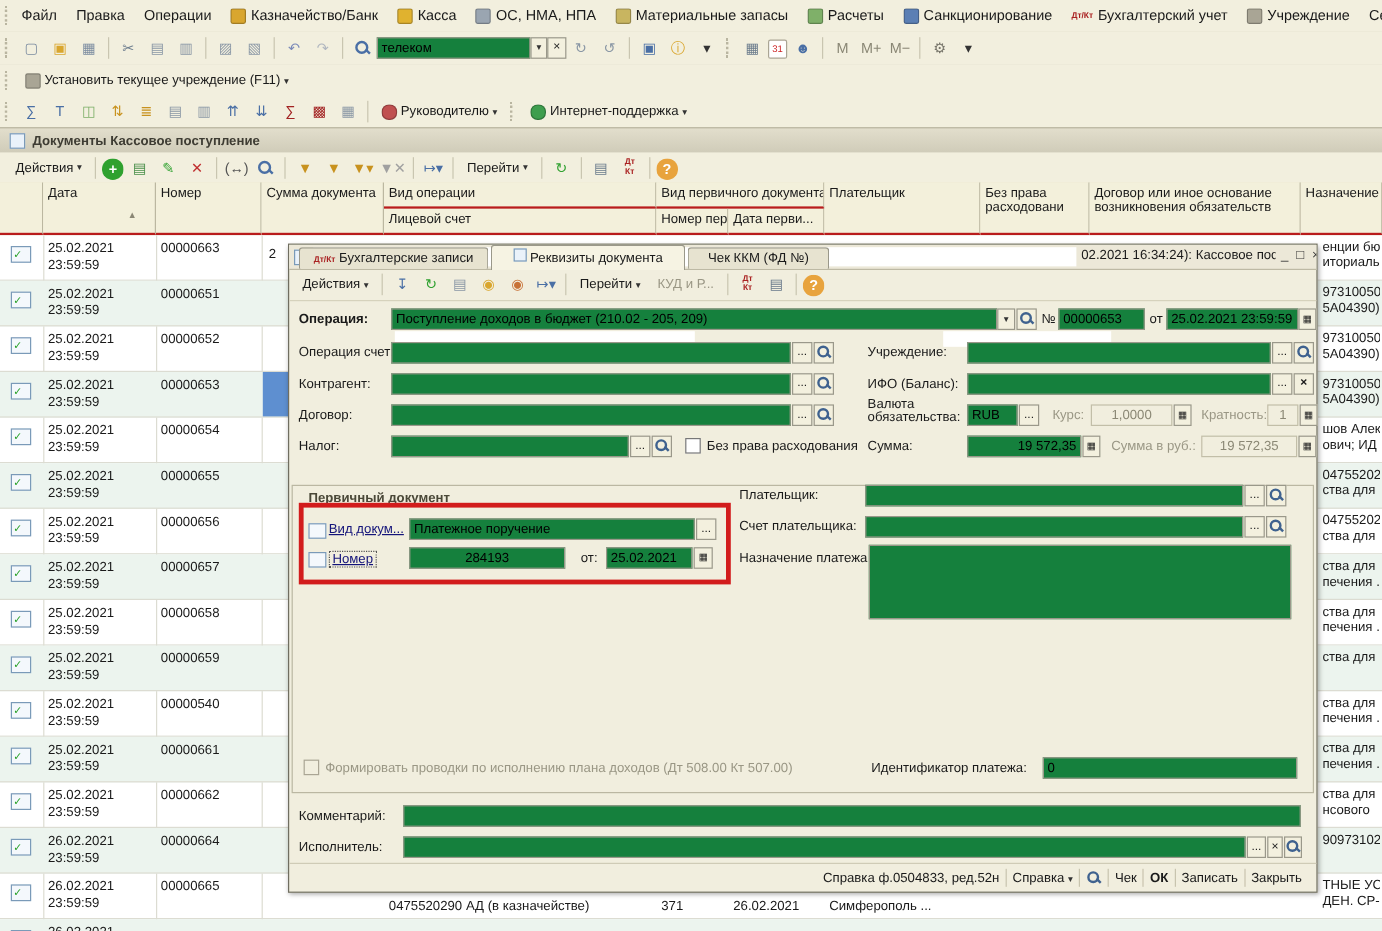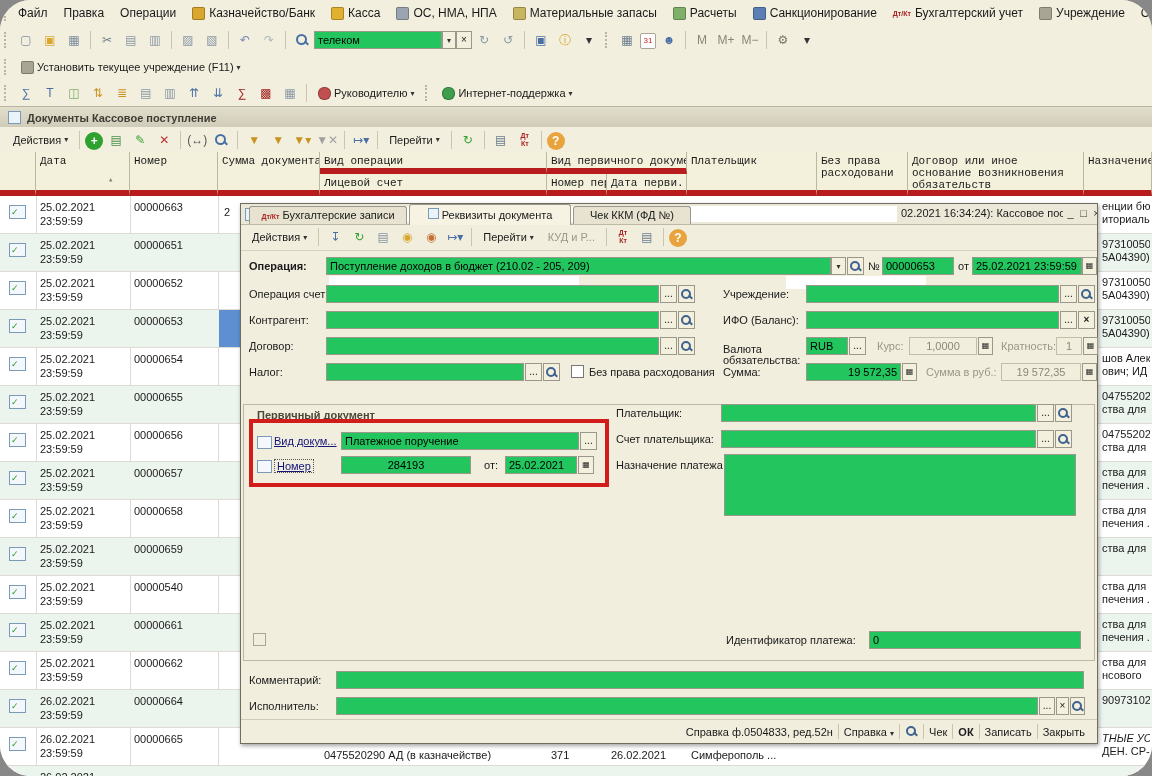--- a/index.html
+++ b/index.html
@@ -1,17 +1,17 @@
 <!DOCTYPE html>
 <html><head>
 <meta charset="utf-8">
 <style>
   html,body{margin:0;padding:0;background:#888;}
   #screen{position:relative;width:1152px;height:776px;background:#F0EDDC;overflow:hidden;
-          font-family:"Liberation Sans","DejaVu Sans",sans-serif;font-size:11px;color:#1a1a1a;border-radius:31px;}
+          font-family:"Liberation Sans","DejaVu Sans",sans-serif;font-size:11px;color:#1a1a1a;}
   .abs{position:absolute;}
   .bar{position:absolute;left:0;width:1152px;background:#F2EFDE;border-bottom:1px solid #D6D2BC;display:flex;align-items:center;}
   .grip{display:inline-block;width:4px;height:16px;margin:0 4px;border-left:2px dotted #B9B5A0;}
   .menu-item{padding:3px 8px;font-size:12px;white-space:nowrap;display:flex;align-items:center;gap:4px;cursor:default;}
   .mi-ic{display:inline-block;width:11px;height:11px;border-radius:2px;border:1px solid rgba(0,0,0,.25);}
   .mi-dtkt{font-size:7px;line-height:7px;color:#A22;font-weight:bold;}
   .tbtn{display:inline-block;min-width:20px;height:20px;line-height:20px;text-align:center;font-size:12px;
         vertical-align:middle;margin:0 1px;border:1px solid transparent;border-radius:2px;white-space:pre-line;cursor:pointer;}
   .tsep{display:inline-block;width:1px;height:18px;background:#C9C5B0;margin:0 4px;vertical-align:middle;}
   .cg{background:#2FA12F;color:#fff!important;border-radius:9px;min-width:16px;height:16px;line-height:16px;font-weight:bold;margin-top:2px;}
@@ -24,39 +24,39 @@
   .mgi::after{content:"";position:absolute;left:12px;top:12px;width:5px;height:2px;background:#4A6FA5;transform:rotate(45deg);}
   .text-btn{display:inline-flex;align-items:center;gap:3px;padding:1px 6px;border:1px solid transparent;border-radius:2px;white-space:nowrap;cursor:pointer;}
   .dd{font-size:8px;color:#333;}
   .mag{display:inline-block;width:13px;height:13px;position:relative;vertical-align:middle;}
   .mag::before{content:"";position:absolute;left:1px;top:1px;width:6px;height:6px;border:2px solid #3F628F;border-radius:50%;}
   .mag::after{content:"";position:absolute;left:8px;top:8px;width:5px;height:2px;background:#3F628F;transform:rotate(45deg);}
   
   #win-title{top:106px;height:21px;background:linear-gradient(#E2DECC,#CFCBB8);border-top:1px solid #B9B5A0;font-weight:bold;color:#3E3C33;}
   #list-toolbar{top:127px;height:25px;}
   
-  .hcell{position:absolute;background:#F3F0DB;border-right:1px solid #BBB7A0;border-bottom:6px solid #b91c1c;
-         box-sizing:border-box;padding:3px 4px;overflow:hidden;white-space:nowrap;font-family:Liberation Mono, monospace;}
+  .hcell{position:absolute;background:#F3F0DB;border-right:1px solid #BBB7A0;border-bottom:2px solid #b91c1c;
+         box-sizing:border-box;padding:3px 4px;overflow:hidden;white-space:nowrap;}
   .hcell.wrap{white-space:normal;line-height:12px;}
   .trow{position:absolute;left:0;width:1152px;height:38px;border-bottom:1px solid #DCDCD2;box-sizing:border-box;}
   .trow.alt{background:#ECF4EE;}
   .tc{position:absolute;white-space:nowrap;overflow:hidden;}
   .clip{text-overflow:clip;}
   .vline{position:absolute;top:0;width:1px;height:580px;background:#DCDCD2;}
   .mark{position:absolute;left:9px;top:9px;width:15px;height:12px;background:#F4F8FC;border:1px solid #7A9AB8;}
   .mark::after{content:"✓";color:#28A028;font-size:9px;font-weight:bold;position:absolute;left:1px;top:1px;}
   .selcell{position:absolute;left:219px;top:0;width:101px;height:37px;background:#5E8FD0;}
   
   #dialog{left:240px;top:203px;width:858px;height:541px;background:#F1EEDE;border:1px solid #6F6D60;
           box-shadow:1px 2px 4px rgba(0,0,0,.35);box-sizing:border-box;z-index:10;}
   #dlg-title{left:0;top:0;width:856px;height:20px;background:#ECE8D8;border-bottom:1px solid #BDB9A4;overflow:hidden;}
   .wbtn{position:absolute;top:2px;width:13px;height:15px;text-align:center;line-height:14px;font-size:11px;color:#333;cursor:pointer;}
   #dlg-toolbar{left:0;top:20px;width:856px;height:26px;border-bottom:1px solid #D6D2BC;display:flex;align-items:center;}
   .lbl{position:absolute;white-space:nowrap;}
-  .input{position:absolute;height:18px;background:#22c55e;border:1px solid #9A988A;box-sizing:border-box;
+  .input{position:absolute;height:18px;background:#15803d;border:1px solid #9A988A;box-sizing:border-box;
          font:11px "Liberation Sans","DejaVu Sans",sans-serif;padding:0 3px;}
   .input.dis{background:#F1EEDE;color:#8B8875;border-color:#C2BEA8;text-align:center;}
   .input.num{text-align:right;}
   .fbtn{position:absolute;height:18px;background:#F3F0DE;border:1px solid #9A988A;box-sizing:border-box;
         text-align:center;font-size:10px;line-height:15px;cursor:pointer;}
   .chk{position:absolute;width:13px;height:13px;background:#fff;border:1px solid #777;box-sizing:border-box;}
   .chk.dis{border-color:#AAA594;background:#F1EEDE;}
   .gray{color:#9A9785;}
   .tab{position:absolute;top:2px;height:18px;background:#E7E3D0;border:1px solid #9A988A;border-bottom:none;
        border-radius:3px 3px 0 0;text-align:center;line-height:17px;box-sizing:border-box;cursor:pointer;white-space:nowrap;overflow:hidden;}
@@ -326,21 +326,21 @@
       <div class="trow" style="top: 532px;">
         <div class="mark"></div>
         <div class="tc clip" style="left: 40px; top: 5px; width: 86px;">26.02.2021</div>
         <div class="tc clip" style="left: 40px; top: 19px; width: 86px;">23:59:59</div>
         <div class="tc clip" style="left: 134px; top: 5px; width: 80px;">00000665</div>
         <div class="tc clip" style="left: 324px; top: 3px; width: 218px;">Поступление доходов в бюджет (210.02 -</div>
         <div class="tc clip" style="left: 324px; top: 21px; width: 218px;">0475520290 АД (в казначействе)</div>
         <div class="tc clip" style="left: 551px; top: 21px; width: 52px;">371</div>
         <div class="tc clip" style="left: 611px; top: 21px; width: 72px;">26.02.2021</div>
         <div class="tc clip" style="left: 691px; top: 21px; width: 120px;">Симферополь ...</div>
-        <div class="tc clip" style="left: 1102px; top: 4px; width: 48px; font-style: italic;">ТНЫЕ УС</div>
+        <div class="tc clip" style="left: 1102px; top: 4px; width: 48px;">ТНЫЕ УС</div>
         <div class="tc clip" style="left: 1102px; top: 17px; width: 48px;">ДЕН. СР-ВА ...</div>
       </div>
       <div class="trow alt" style="top: 570px;">
         <div class="mark"></div>
         <div class="tc clip" style="left: 40px; top: 5px; width: 86px;">26.02.2021</div>
       </div>
     </div>
 
   <div class="abs" id="dialog">
 
@@ -407,21 +407,21 @@
     <span class="lbl" style="left:482px;top:84px;">Учреждение:</span>
     <input class="input" style="left: 565px; top: 81px; width: 253px;">
     <span class="fbtn" style="left:819px;top:81px;width:17px;">...</span>
     <span class="fbtn" style="left:837px;top:81px;width:17px;"><span class="mag"></span></span>
 
     <span class="lbl" style="left:482px;top:110px;">ИФО (Баланс):</span>
     <input class="input" style="left: 565px; top: 107px; width: 253px;">
     <span class="fbtn" style="left:819px;top:107px;width:17px;">...</span>
     <span class="fbtn bold" style="left:837px;top:107px;width:17px;">×</span>
 
-    <span class="lbl" style="left:482px;top:140px;width:80px;white-space:normal;line-height:11px;">Валюта обязательства:</span>
+    <span class="lbl" style="left:482px;top:128px;width:80px;white-space:normal;line-height:11px;">Валюта обязательства:</span>
     <input class="input" style="left: 565px; top: 133px; width: 42px;" value="RUB">
     <span class="fbtn" style="left:608px;top:133px;width:17px;">...</span>
     <span class="lbl gray" style="left:636px;top:136px;">Курс:</span>
     <input class="input dis" style="left: 668px; top: 133px; width: 68px;" value="1,0000">
     <span class="fbtn" style="left:737px;top:133px;width:15px;font-size:8px;">▦</span>
     <span class="lbl gray" style="left:760px;top:136px;">Кратность:</span>
     <input class="input dis" style="left: 815px; top: 133px; width: 26px;" value="1">
     <span class="fbtn" style="left:842px;top:133px;width:15px;font-size:8px;">▦</span>
 
     <span class="lbl" style="left:482px;top:162px;">Сумма:</span>
@@ -465,20 +465,21 @@
 
     <span class="lbl" style="left:375px;top:229px;">Счет плательщика:</span>
     <input class="input" style="left: 480px; top: 226px; width: 315px;">
     <span class="fbtn" style="left:796px;top:226px;width:17px;">...</span>
     <span class="fbtn" style="left:814px;top:226px;width:17px;"><span class="mag"></span></span>
 
     <span class="lbl" style="left:375px;top:255px;">Назначение платежа</span>
     <textarea class="input" style="left: 483px; top: 250px; width: 352px; height: 62px; resize: none;"></textarea>
 
     <span class="chk dis" style="left:12px;top:429px;"></span>
+    <span class="lbl gray" style="left:30px;top:430px;">Формировать проводки по исполнению плана доходов (Дт 508.00 Кт 507.00)</span>
     <span class="lbl" style="left:485px;top:430px;">Идентификатор платежа:</span>
     <input class="input" style="left: 628px; top: 427px; width: 212px;" value="0">
 
     <span class="lbl" style="left:8px;top:470px;">Комментарий:</span>
     <input class="input" style="left: 95px; top: 467px; width: 748px;">
     <span class="lbl" style="left:8px;top:496px;">Исполнитель:</span>
     <input class="input" style="left: 95px; top: 493px; width: 702px;">
     <span class="fbtn" style="left:798px;top:493px;width:16px;">...</span>
     <span class="fbtn" style="left:815px;top:493px;width:13px;">×</span>
     <span class="fbtn" style="left:829px;top:493px;width:15px;"><span class="mag"></span></span>

